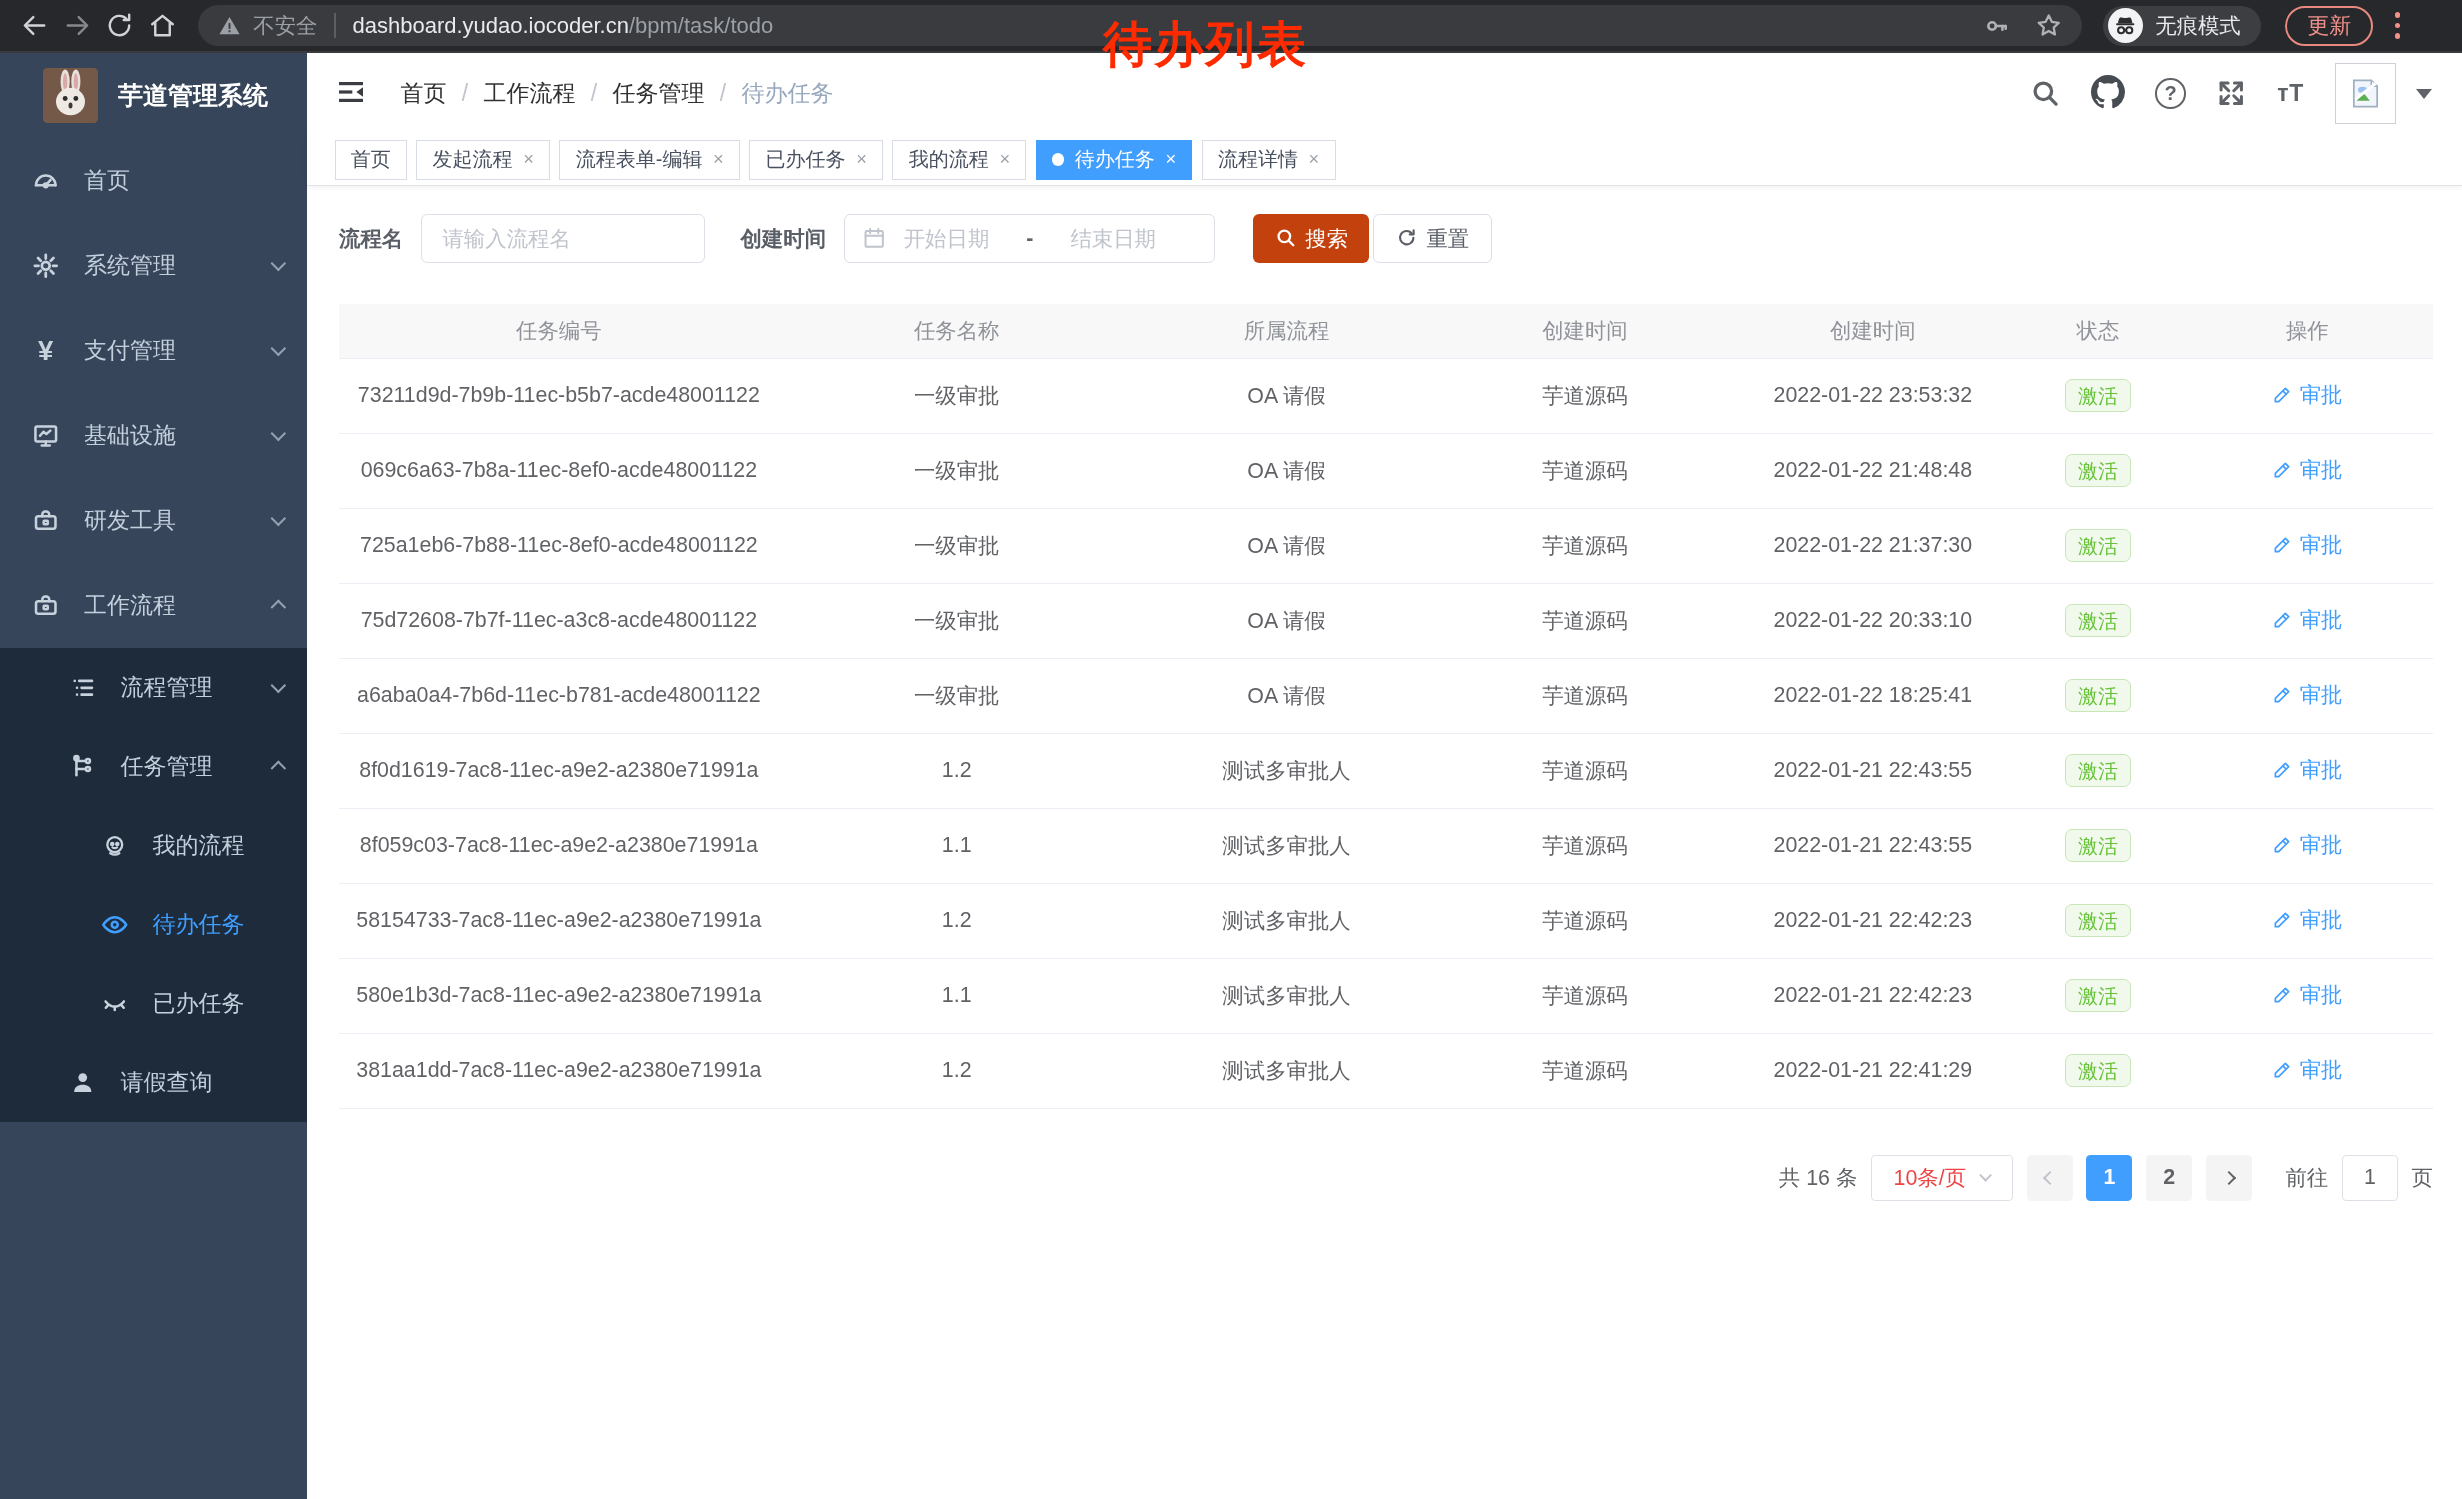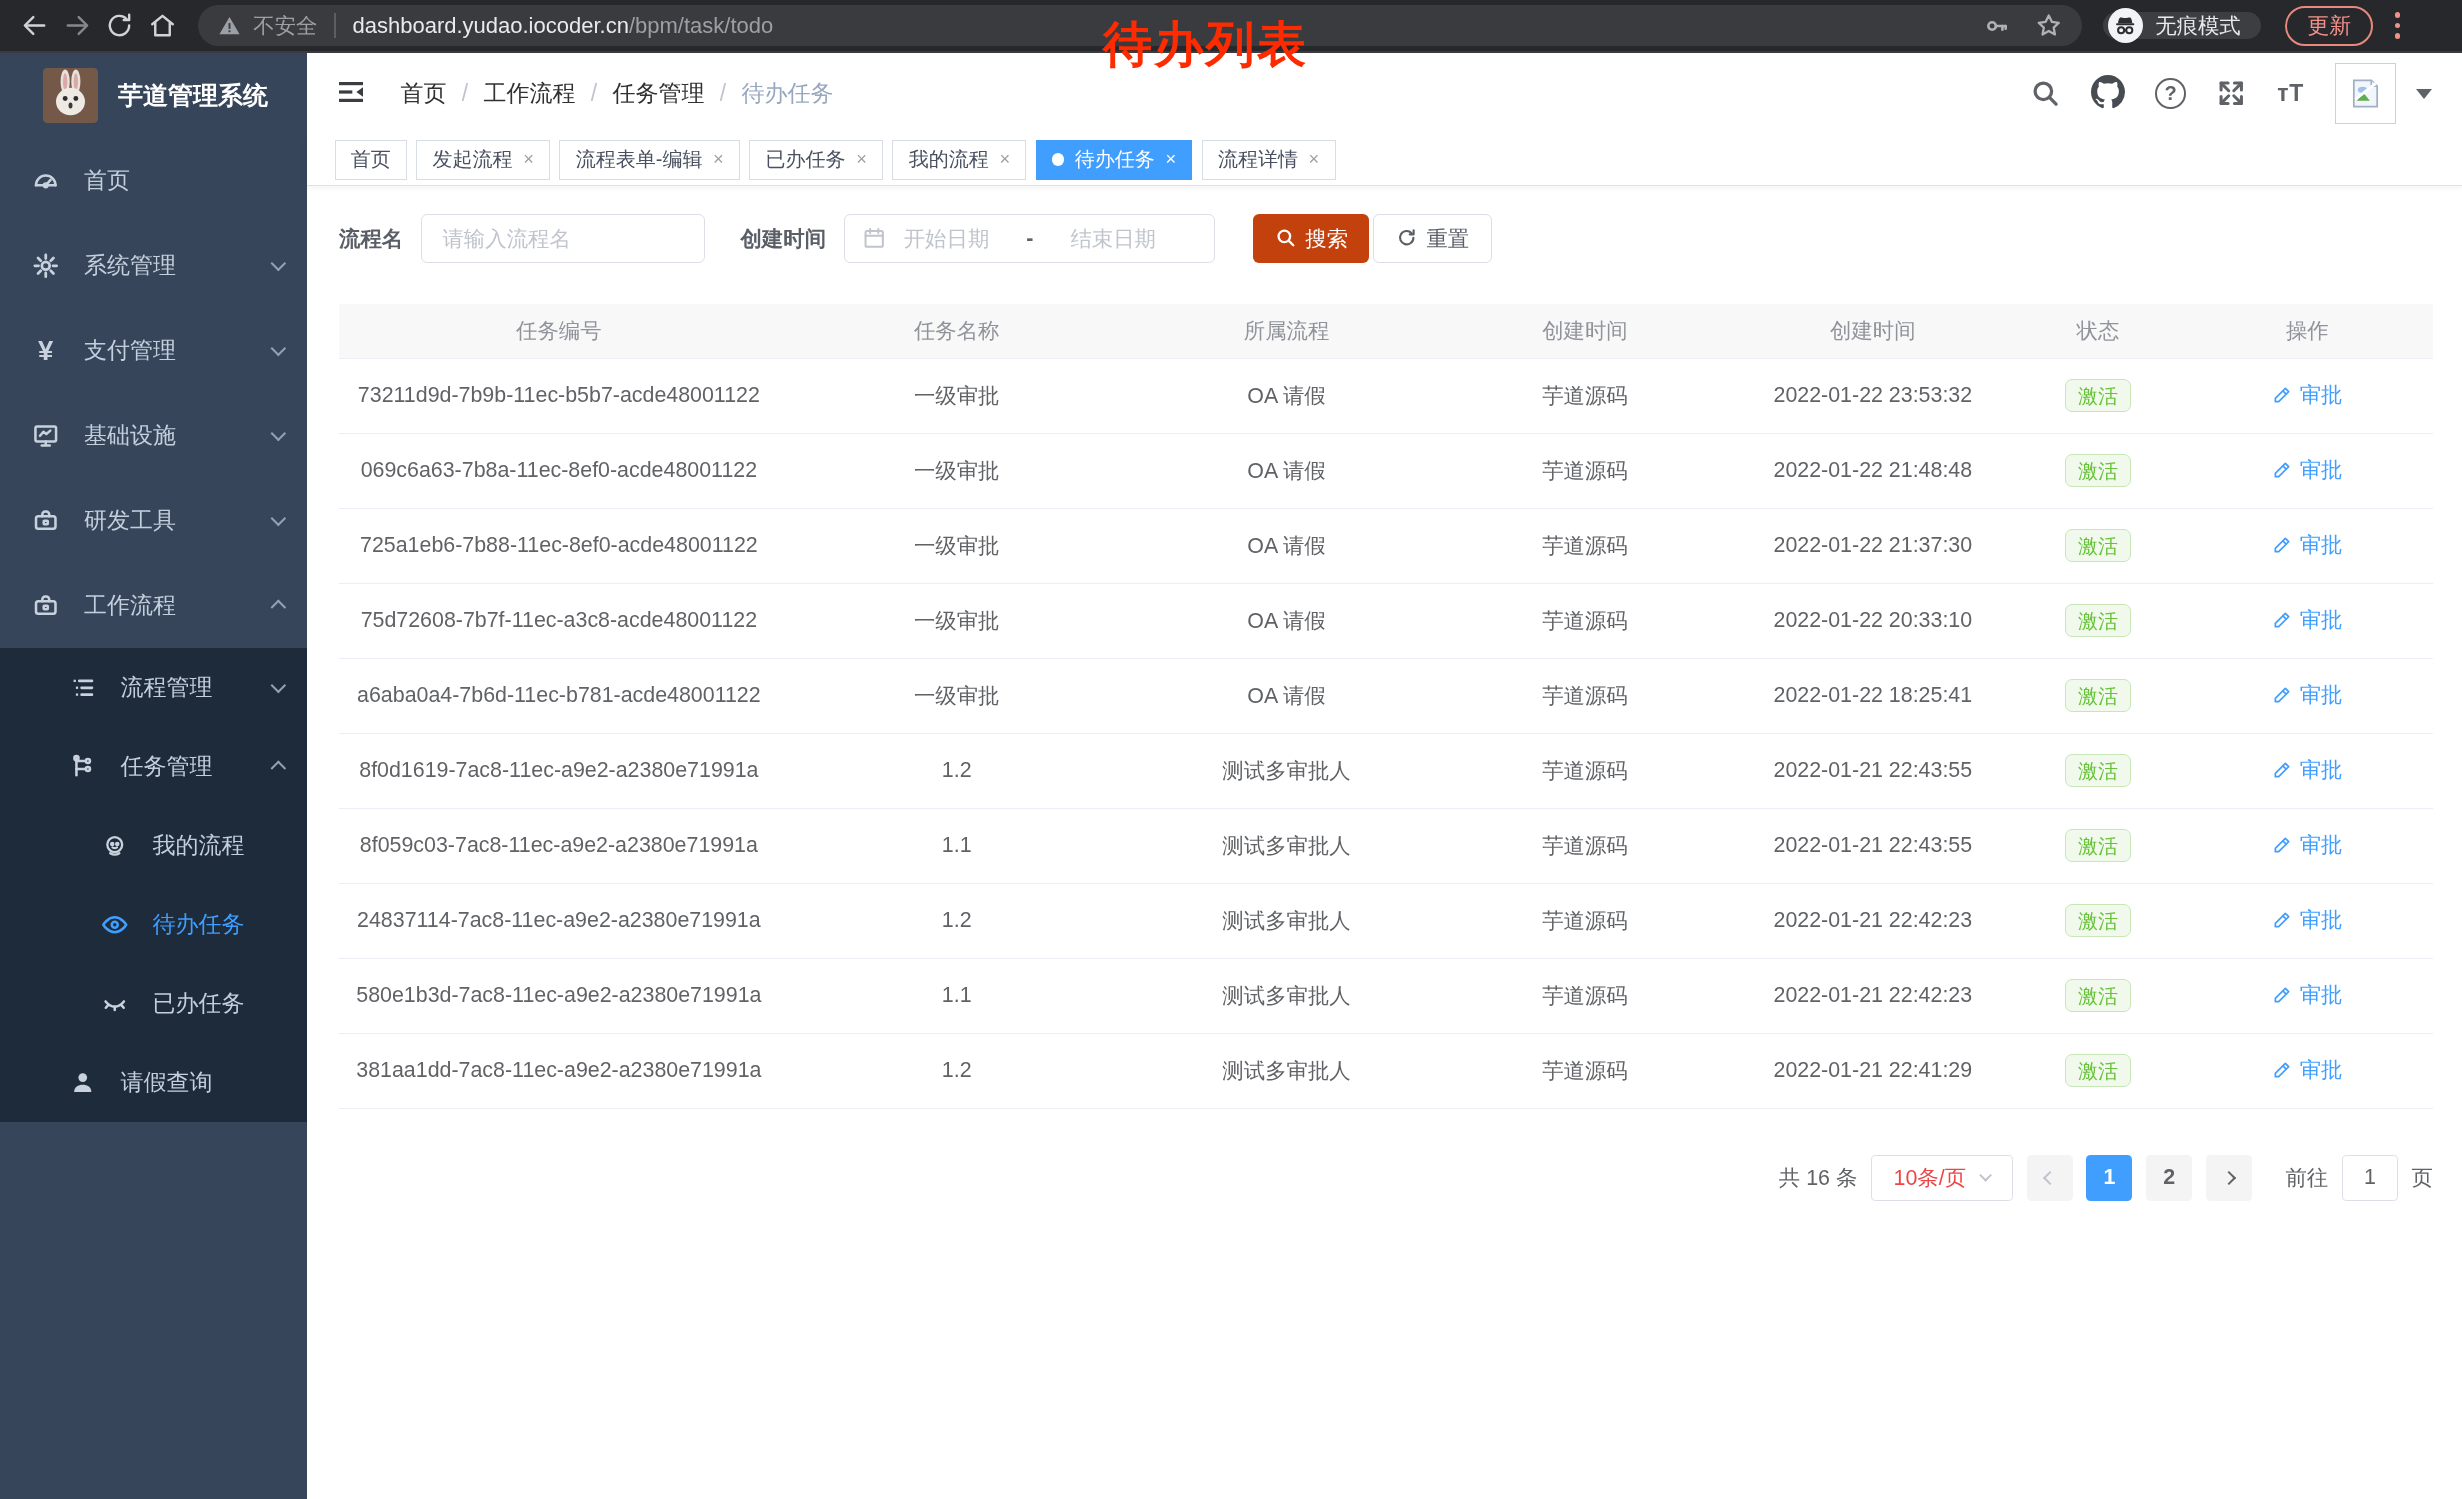--- a/index.html
+++ b/index.html
@@ -10,21 +10,21 @@
   .browser { height:53px; background:#27282c; display:flex; align-items:center;
     padding:0 17px; gap:7.6px; position:relative; border-bottom:2.3px solid #3a3b3f; }
   .bicon { width:35px; height:35px; display:flex; align-items:center; justify-content:center; flex:0 0 auto; }
   .omnibox { width:1884px; height:41px; background:#3a3b3f; border-radius:20.6px;
     display:flex; align-items:center; padding:0 20px; gap:12.2px; margin-left:10.7px; }
   .omnibox .sec { color:#9aa0a6; font-size:21.4px; }
   .vsep { width:1.5px; height:24.4px; background:#5c5e63; margin:0 4.6px; }
   .url { font-size:22px; color:#e8eaed; white-space:nowrap; }
   .url .path { color:#9aa0a6; }
   .ospace { flex:1; }
-  .incog { height:27px; background:#3d3e42; border-radius:21.4px; display:flex; align-items:center;
+  .incog { height:40px; background:#3d3e42; border-radius:21.4px; display:flex; align-items:center;
     gap:12.2px; padding:0 20px 0 4.6px; color:#e8eaed; font-size:21.4px; margin-left:13.7px; flex:0 0 auto;}
   .incog-circle { width:35px; height:35px; border-radius:50%; background:#f1f3f4;
     display:flex; align-items:center; justify-content:center; }
   .update { height:40px; border:2.3px solid #e8897f; border-radius:23px; color:#f2918a;
     font-size:22px; display:flex; align-items:center; padding:0 20px; margin-left:17px; flex:0 0 auto;}
   .kebab { display:flex; flex-direction:column; gap:5.3px; margin:0 10.7px 0 13.7px; flex:0 0 auto;}
   .kebab i { width:5.3px; height:5.3px; border-radius:50%; background:#f2918a; }
 
   
   .annotation { position:absolute; left:1103px; top:12.2px; z-index:99;
@@ -608,21 +608,21 @@
           <div class="c c7"><span class="actlink">
                 <svg class="ic" width="20" height="20" viewBox="0 0 24 24">
                   <path d="M4 20h4L20 8l-4-4L4 16z"></path>
                   <path d="M13 7l4 4"></path>
                 </svg>
                 <span>审批</span>
               </span></div>
         </div>
 
         <div class="tr">
-          <div class="c c1">24837114-7ac8-11ec-a9e2-a2380e71991a</div>
+          <div class="c c1">58154733-7ac8-11ec-a9e2-a2380e71991a</div>
           <div class="c c2">1.2</div>
           <div class="c c3">测试多审批人</div>
           <div class="c c4">芋道源码</div>
           <div class="c c5">2022-01-21 22:42:23</div>
           <div class="c c6"><span class="badge">激活</span></div>
           <div class="c c7"><span class="actlink">
                 <svg class="ic" width="20" height="20" viewBox="0 0 24 24">
                   <path d="M4 20h4L20 8l-4-4L4 16z"></path>
                   <path d="M13 7l4 4"></path>
                 </svg>

